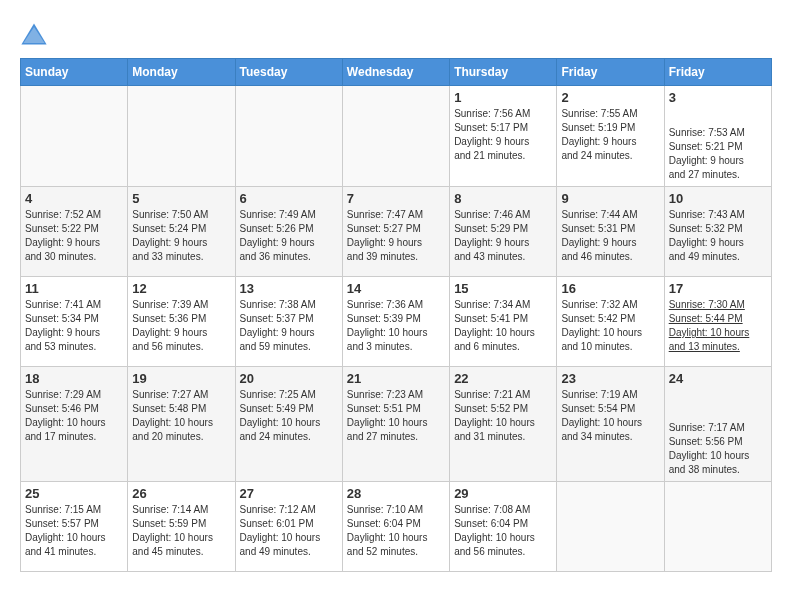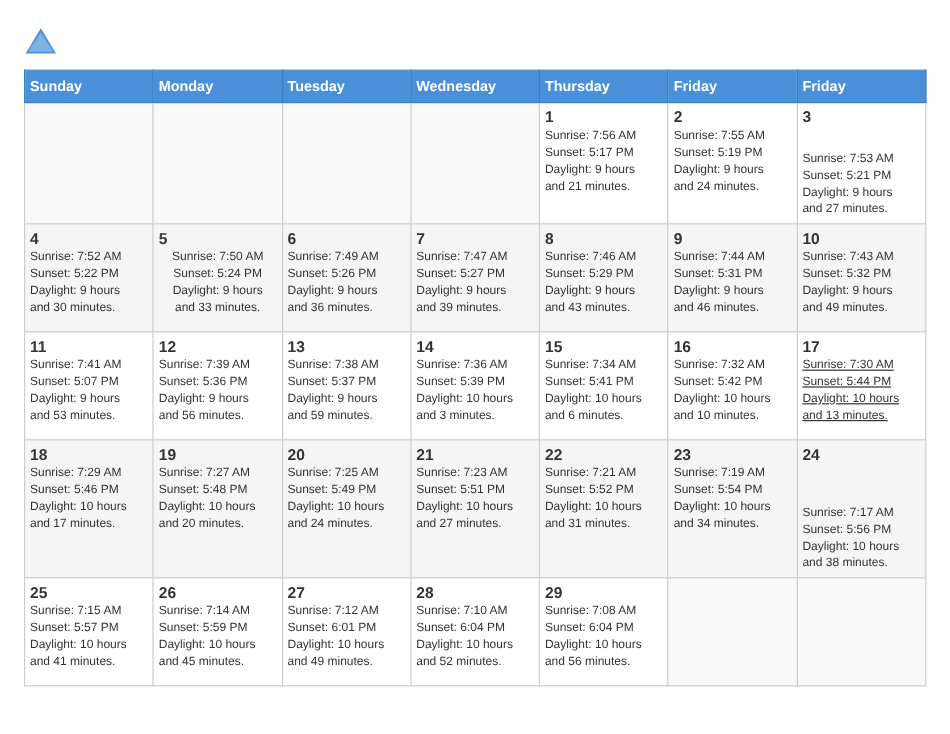--- a/index.html
+++ b/index.html
@@ -156,21 +156,21 @@
       <tr>
         <td>
           <span class="day-num">4</span>
           <div class="day-info" style="white-space: pre-line;">Sunrise: 7:52 AM
 Sunset: 5:22 PM
 Daylight: 9 hours
 and 30 minutes.</div>
         </td>
         <td>
           <span class="day-num">5</span>
-          <div class="day-info" style="white-space: pre-line; text-align: center;">Sunrise: 7:50 AM
+          <div class="day-info" style="white-space: pre-line;">Sunrise: 7:50 AM
 Sunset: 5:24 PM
 Daylight: 9 hours
 and 33 minutes.</div>
         </td>
         <td>
           <span class="day-num">6</span>
           <div class="day-info" style="white-space: pre-line;">Sunrise: 7:49 AM
 Sunset: 5:26 PM
 Daylight: 9 hours
 and 36 minutes.</div>
@@ -201,21 +201,21 @@
           <div class="day-info" style="white-space: pre-line;">Sunrise: 7:43 AM
 Sunset: 5:32 PM
 Daylight: 9 hours
 and 49 minutes.</div>
         </td>
       </tr>
       <tr>
         <td>
           <span class="day-num">11</span>
           <div class="day-info" style="white-space: pre-line;">Sunrise: 7:41 AM
-Sunset: 5:07 PM
+Sunset: 5:34 PM
 Daylight: 9 hours
 and 53 minutes.</div>
         </td>
         <td>
           <span class="day-num">12</span>
           <div class="day-info" style="white-space: pre-line;">Sunrise: 7:39 AM
 Sunset: 5:36 PM
 Daylight: 9 hours
 and 56 minutes.</div>
         </td>

